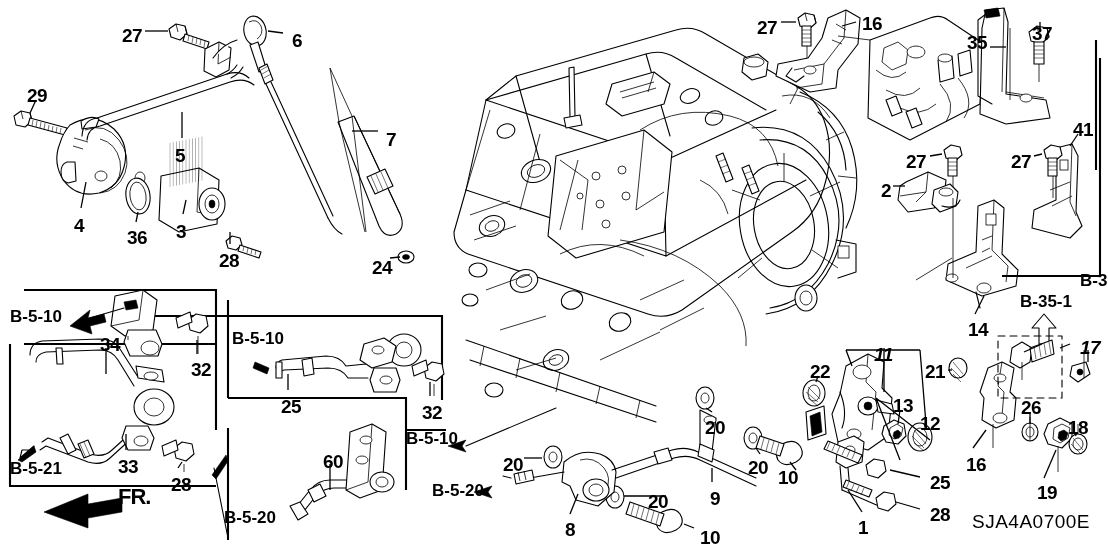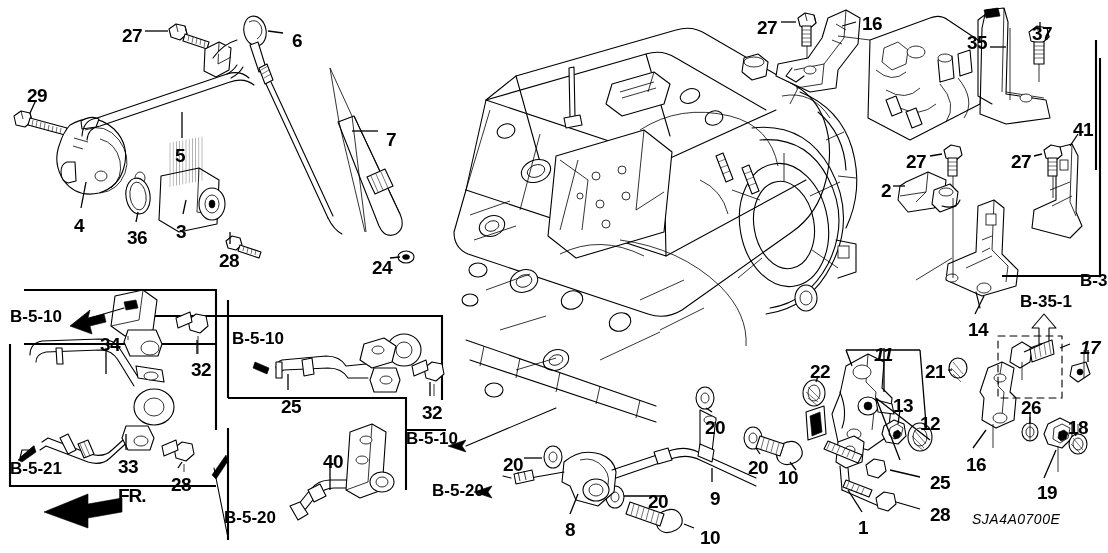--- a/index.html
+++ b/index.html
@@ -3,22 +3,22 @@
 <meta charset="utf-8">
 <style>
   html,body{margin:0;padding:0;background:#ffffff;}
   body{width:1108px;height:553px;overflow:hidden;font-family:"Liberation Sans",sans-serif;}
   #root{position:relative;width:1004px;height:553px;background:#fff;}
   svg#art{position:absolute;left:0;top:0;width:1108px;height:553px;}
   .lbl{position:absolute;font-family:"Liberation Sans",sans-serif;font-weight:700;color:#000;
        white-space:nowrap;line-height:1;letter-spacing:-0.5px;}
   .num{font-size:19px;}
   .grp{font-size:17px;letter-spacing:0px;}
-  .code{font-size:14px;font-weight:400;letter-spacing:0.5px;font-family:"Liberation Sans",sans-serif;font-style:italic;}
-  .fr{font-size:19px;font-weight:700;letter-spacing:-1px;}
+  .code{font-size:19px;font-weight:400;letter-spacing:0.5px;font-family:"Liberation Sans",sans-serif;}
+  .fr{font-size:22px;font-weight:700;letter-spacing:-1px;}
 </style>
 </head>
 <body>
 
 <div id="root">
 
 <svg id="art" viewBox="0 0 1108 553">
   <defs>
     <style>
       .s{fill:none;stroke:#000;stroke-width:1.1;stroke-linejoin:round;stroke-linecap:round;}
@@ -651,21 +651,21 @@
       <div class="lbl num" style="left: 710px; top: 489px;">9</div>
       <div class="lbl num" style="left: 778px; top: 468px;">10</div>
       <div class="lbl num" style="left: 565px; top: 520px;">8</div>
       <div class="lbl num" style="left: 700px; top: 528px;">10</div>
       <div class="lbl num" style="left: 100px; top: 335px;">34</div>
       <div class="lbl num" style="left: 191px; top: 360px;">32</div>
       <div class="lbl num" style="left: 118px; top: 457px;">33</div>
       <div class="lbl num" style="left: 171px; top: 475px;">28</div>
       <div class="lbl num" style="left: 281px; top: 397px;">25</div>
       <div class="lbl num" style="left: 422px; top: 403px;">32</div>
-      <div class="lbl num" style="left: 323px; top: 452px;">40</div>
+      <div class="lbl num" style="left: 323px; top: 452px;">60</div>
       <div class="lbl grp" style="left: 10px; top: 308px;">B-5-10</div>
       <div class="lbl grp" style="left: 10px; top: 460px;">B-5-21</div>
       <div class="lbl grp" style="left: 232px; top: 330px;">B-5-10</div>
       <div class="lbl grp" style="left: 224px; top: 509px;">B-5-20</div>
       <div class="lbl grp" style="left: 406px; top: 430px;">B-5-10</div>
       <div class="lbl grp" style="left: 432px; top: 482px;">B-5-20</div>
     </div>
 
 <div class="lbl fr" style="left:118px;top:486px;">FR.</div>
 <div class="lbl code" style="left:972px;top:512px;">SJA4A0700E</div>

